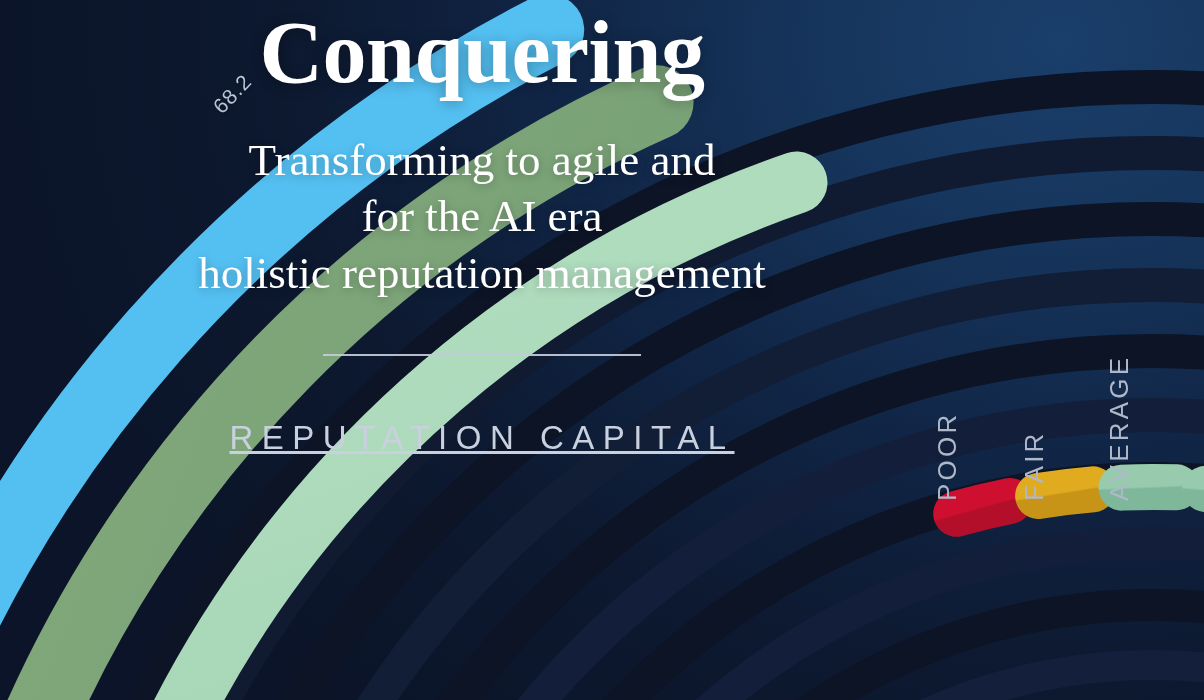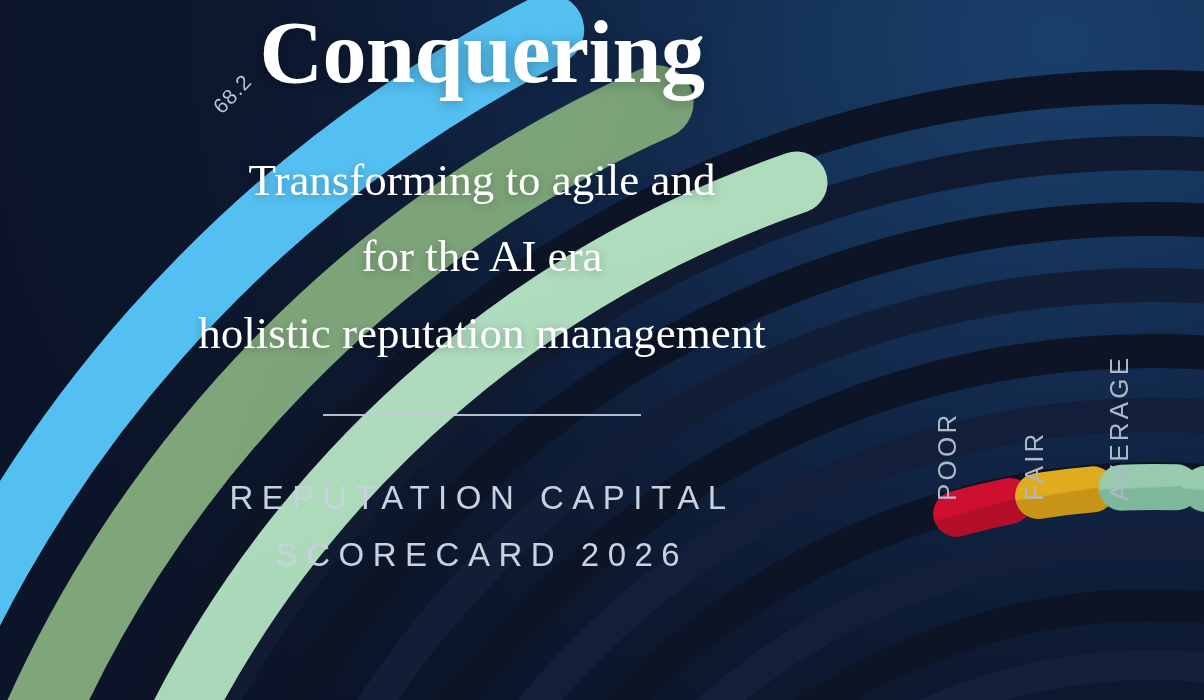--- a/index.html
+++ b/index.html
@@ -76,38 +76,39 @@
     font-family:"Liberation Serif", serif;
     color:#ffffff;
     font-size:45px;
     line-height:1.26;
     text-align:center;
     margin-top:34px;
     font-weight:400;
     max-width:840px;
     text-shadow:0 2px 10px rgba(0,0,0,.28);
   }
-  .subtitle .line { display:block;margin-top:20px; }
+  .subtitle .line { display:block; }
 
   .rule {
     width:318px;
     height:2px;
     background:#c3cbdb;
     margin-top:52px;
     opacity:.92;
   }
 
   .kicker {
     margin-top:54px;
     text-align:center;
     color:#c9d1df;
     font-size:33px;
     letter-spacing:8.5px;
     line-height:1.72;
     font-weight:300;
+    text-decoration:underline;
   }
   .kicker .line { display:block; }
 </style>
 </head>
 <body>
 
 <div id="cover">
 
   <svg id="rings" viewBox="0 0 1204 700" preserveAspectRatio="none">
     <defs>
@@ -182,17 +183,16 @@
     <h2 class="subtitle">
       <span class="line">Transforming to agile and</span>
       <span class="line">for the AI era</span>
       <span class="line">holistic reputation management</span>
     </h2>
 
     <div class="rule"></div>
 
     <div class="kicker">
       <span class="line">REPUTATION CAPITAL</span>
-      <span class="line">SCORECARD 2026</span>
     </div>
 
   </div>
 </div>
 
 </body></html>

